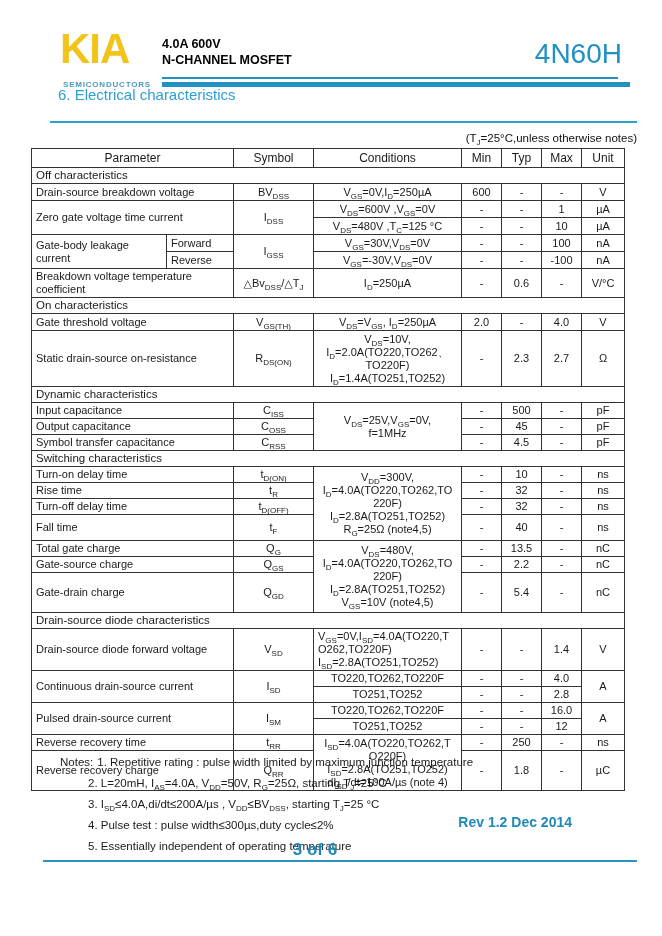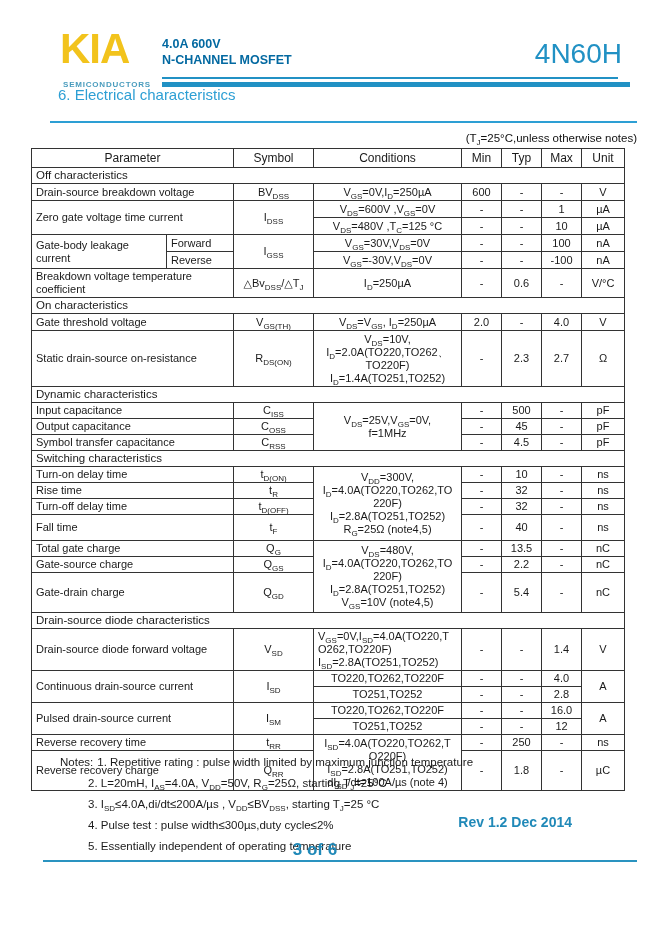--- a/index.html
+++ b/index.html
@@ -7,21 +7,21 @@
   .page{
     position:relative;width:662px;height:936px;background:#ffffff;overflow:hidden;
     font-family:"Liberation Sans","DejaVu Sans",sans-serif;color:#1a1a1a;
   }
   
   .logo-text{position:absolute;left:60px;top:28px;font-size:42px;font-weight:700;
     color:#f2c31c;letter-spacing:-1px;line-height:1;}
   .logo-sub{position:absolute;left:63px;top:80px;font-size:8px;font-weight:700;
     color:#4a9cbd;letter-spacing:0.8px;text-align:center;}
   .product-lines{position:absolute;left:162px;top:36px;font-size:12.5px;font-weight:700;
-    color:#0369a1;line-height:16px;}
+    color:#000000;line-height:16px;}
   .part-number{position:absolute;right:40px;top:40px;font-size:28px;color:#2191c4;
     line-height:1;}
   .rule-thin{position:absolute;left:162px;top:77px;width:456px;height:2px;background:#2191c4;}
   .rule-thick{position:absolute;left:162px;top:82px;width:468px;height:5px;background:#2191c4;}
   
   .section-title{position:absolute;left:58px;top:86px;font-size:15px;color:#2d9fd4;}
   .title-underline{position:absolute;left:50px;top:121px;width:587px;height:2px;background:#2d9fd4;}
   .cond-note{position:absolute;top:132px;right:25px;font-size:11.5px;color:#111;}
   
   .char-table{position:absolute;left:31px;top:148px;width:594px;

